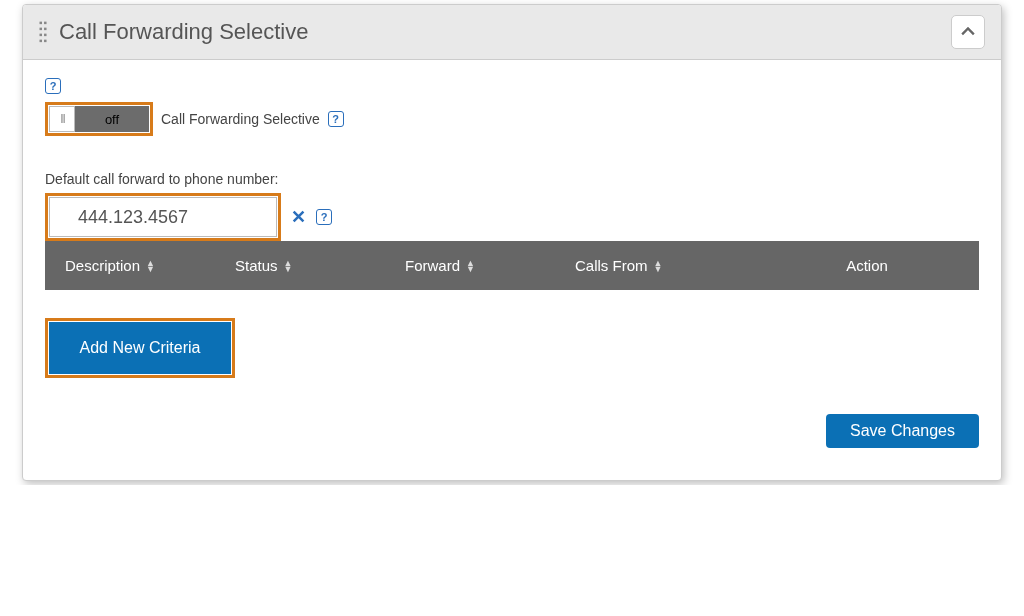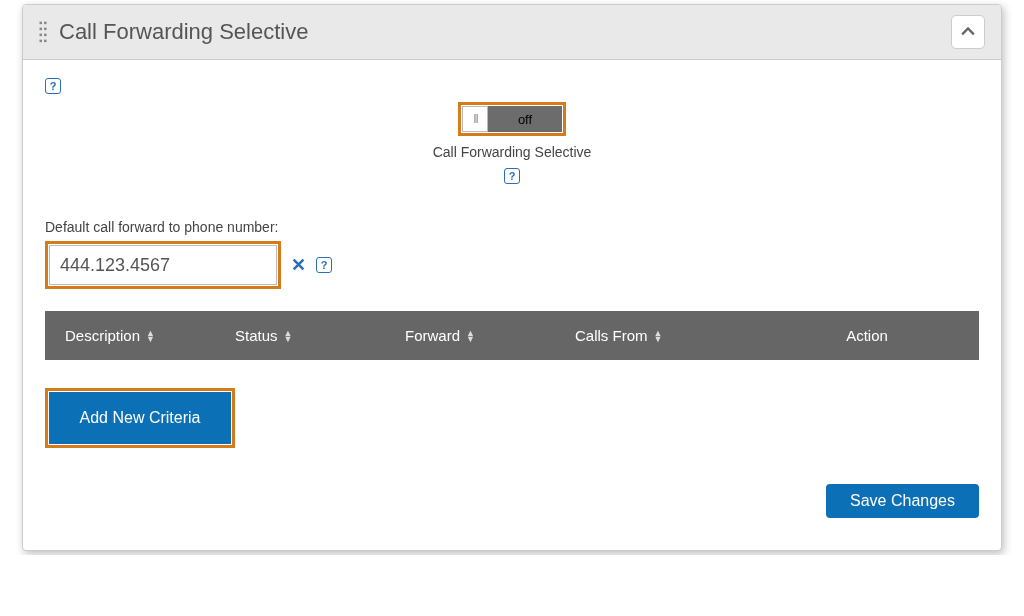--- a/index.html
+++ b/index.html
@@ -73,21 +73,20 @@
     cursor:pointer;
     vertical-align:middle;
   }
 
   .top-help { margin-bottom: 8px; }
 
   .toggle-row {
     display:flex;
     align-items:center;
     gap:8px;
-    flex-direction:column;
   }
   .toggle-highlight {
     border:3px solid #d77b1a;
     padding:1px;
     display:inline-block;
   }
   .toggle {
     display:inline-flex;
     width:100px;
     height:26px;
@@ -129,21 +128,21 @@
     border:3px solid #d77b1a;
     display:inline-block;
     padding:1px;
   }
   .phone-input {
     width:228px;
     height:40px;
     border:1px solid #bbb;
     font-size:18px;
     color:#555;
-    padding:0 10px;
+    padding:0 28px;
     outline:none;
   }
   .clear-x {
     color:#2a6ebb;
     font-size:18px;
     font-weight:bold;
     cursor:pointer;
     padding:0 2px;
   }
 
@@ -155,21 +154,20 @@
     margin-bottom:14px;
   }
 
   .criteria-table-head {
     background:#666;
     color:#fff;
     font-size:15px;
     padding:16px 20px;
     display:flex;
     align-items:center;
-    margin-top:22px;
   }
   .th { display:flex; align-items:center; gap:6px; }
   .th-description { flex: 0 0 170px; }
   .th-status      { flex: 0 0 170px; }
   .th-forward     { flex: 0 0 170px; }
   .th-callsfrom   { flex: 0 0 200px; }
   .th-action      { flex: 1; justify-content: center; }
   .sort-arrows {
     display:inline-flex;
     flex-direction:column;

